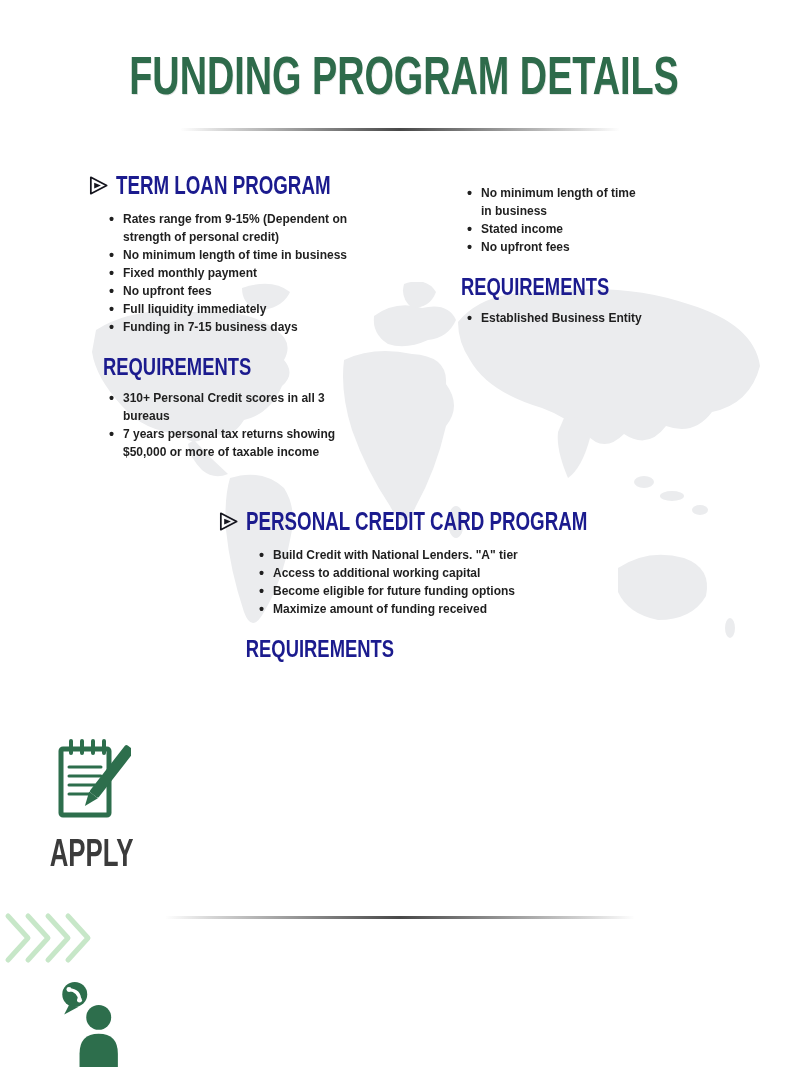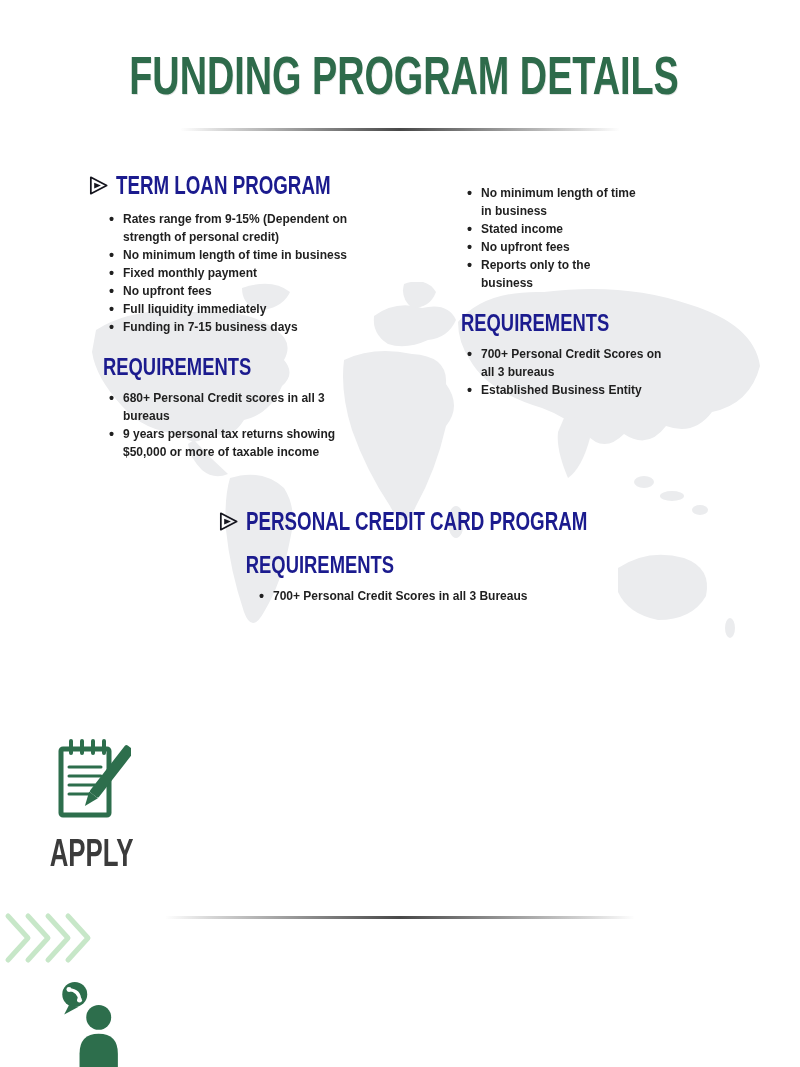--- a/index.html
+++ b/index.html
@@ -119,62 +119,61 @@
           <li>Rates range from 9-15% (Dependent on
 strength of personal credit)</li>
           <li>No minimum length of time in business</li>
           <li>Fixed monthly payment</li>
           <li>No upfront fees</li>
           <li>Full liquidity immediately</li>
           <li>Funding in 7-15 business days</li>
         </ul>
         <h3 class="req-title">REQUIREMENTS</h3>
         <ul class="bullets">
-          <li>680+ Personal Credit scores in all 3
+          <li>310+ Personal Credit scores in all 3
 bureaus</li>
-          <li>9 years personal tax returns showing
+          <li>7 years personal tax returns showing
 $50,000 or more of taxable income</li>
         </ul>
       </div>
     </section>
 
     <section class="program col-right">
       <div class="prog-body">
         <ul class="bullets">
           <li>No minimum length of time
 in business</li>
           <li>Stated income</li>
           <li>No upfront fees</li>
-          <li>Reports only to the
-business</li>
         </ul>
         <h3 class="req-title">REQUIREMENTS</h3>
         <ul class="bullets">
-          <li>700+ Personal Credit Scores on
-all 3 bureaus</li>
           <li>Established Business Entity</li>
         </ul>
       </div>
     </section>
 
     <section class="program col-center">
       <div class="prog-head">
         <span class="flag">
           <svg viewBox="0 0 24 24" width="23" height="23">
             <path d="M4 3.5 L20.5 12 L4 20.5 Z" fill="none" stroke="#15151e" stroke-width="1.8" stroke-linejoin="round"></path>
             <path d="M7.5 9 L14.5 12 L7.5 15 Z" fill="#15151e"></path>
           </svg>
         </span>
         <h2 class="prog-title">PERSONAL CREDIT CARD PROGRAM</h2>
       </div>
       <div class="prog-body">
+        <ul class="bullets">
+          <li>Build Credit with National Lenders. "A" tier</li>
+          <li>Access to additional working capital</li>
+          <li>Become eligible for future funding options</li>
+          <li>Maximize amount of funding received</li>
+        </ul>
         <h3 class="req-title">REQUIREMENTS</h3>
-        <ul class="bullets">
-          <li>700+ Personal Credit Scores in all 3 Bureaus</li>
-        </ul>
       </div>
     </section>
 
     <div class="flow">
 
       <div class="step">
         <span class="step-iconbox">
           <svg viewBox="0 0 78 94" width="78" height="94">
             <rect x="8" y="16" width="48" height="66" rx="2" fill="#ffffff" stroke="#2d6e4c" stroke-width="5"></rect>
             <path d="M18 8 v12 M29 8 v12 M40 8 v12 M51 8 v12" stroke="#2d6e4c" stroke-width="4" stroke-linecap="round" fill="none"></path>

